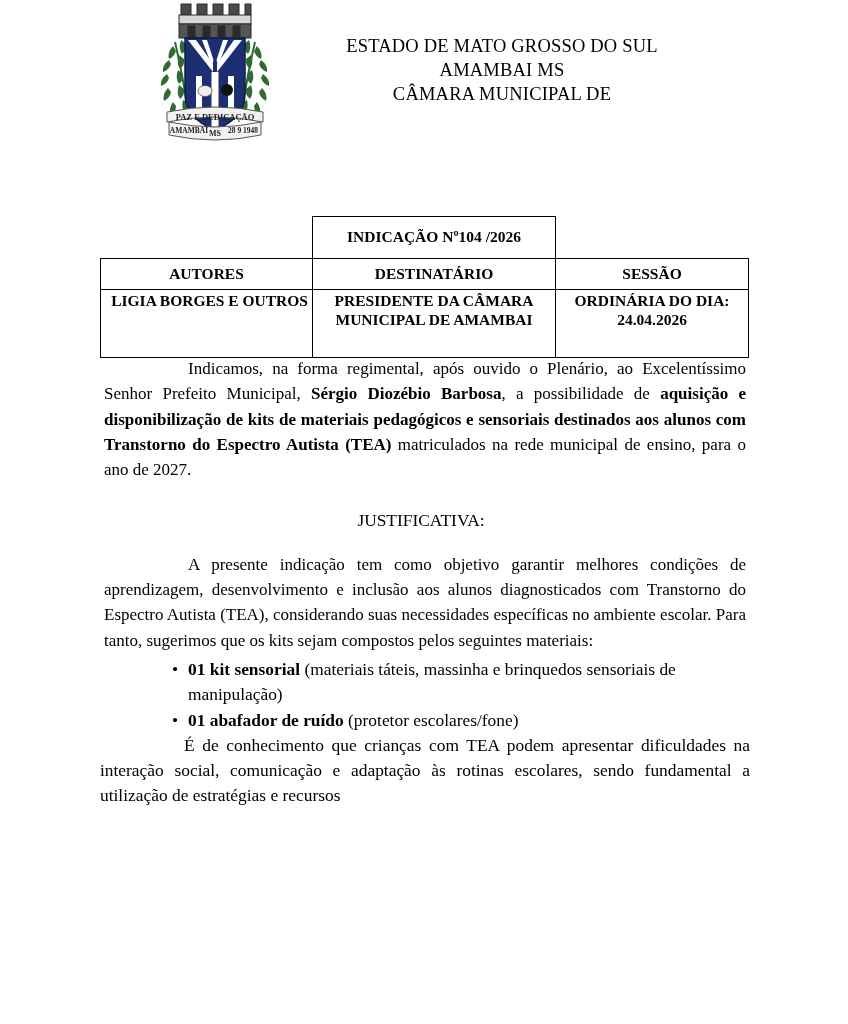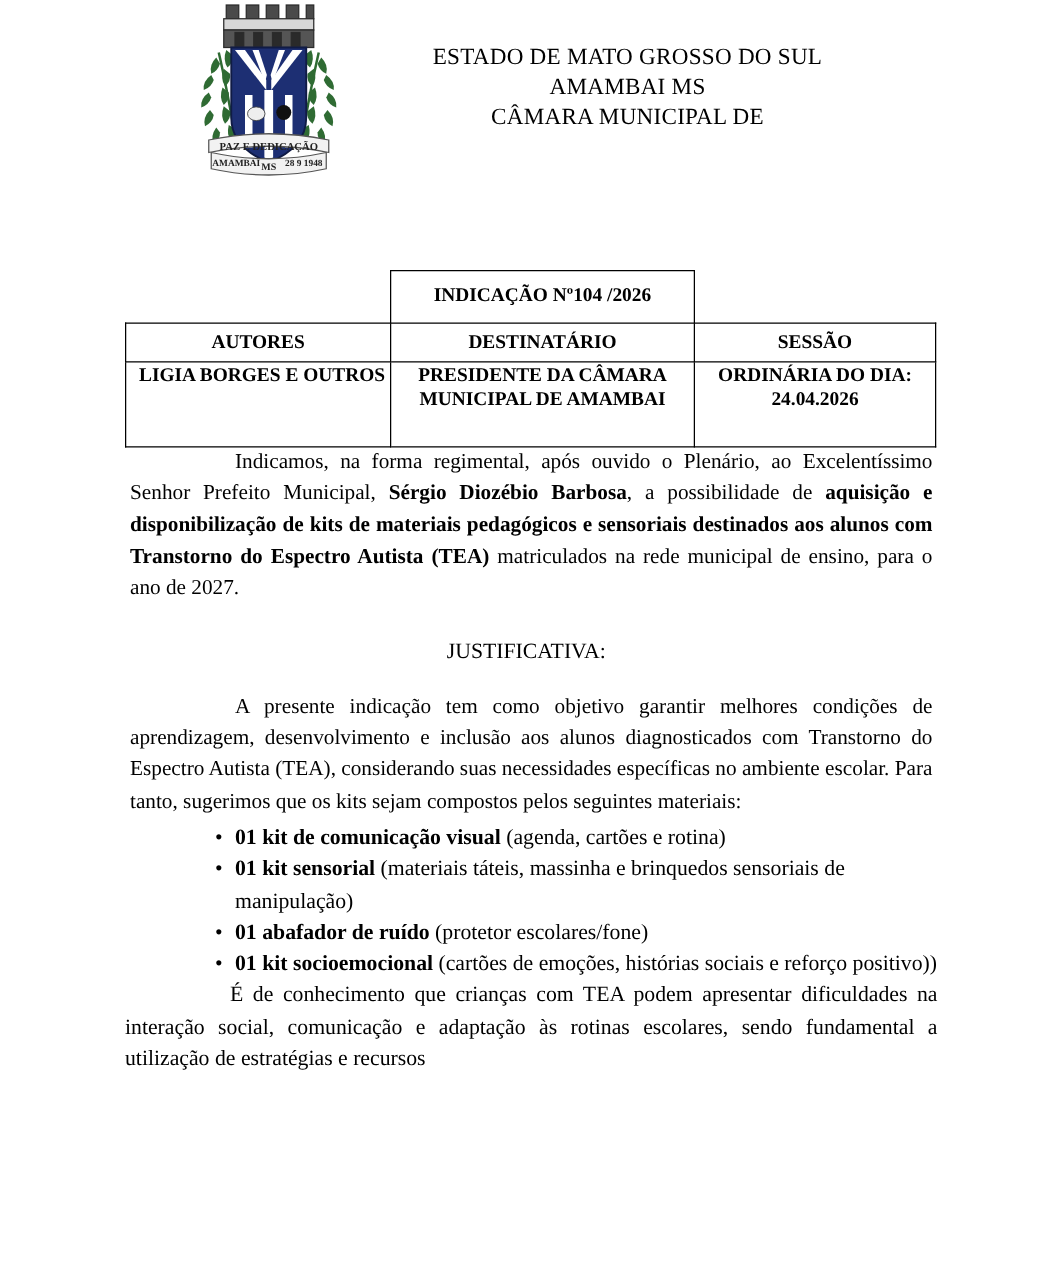--- a/index.html
+++ b/index.html
@@ -249,22 +249,20 @@
 
   <div class="body-wrap">
 
     <p class="para"><span>Indicamos, na forma regimental, após ouvido o Plenário, ao Excelentíssimo Senhor Prefeito Municipal, </span><b>Sérgio Diozébio Barbosa</b><span>, a possibilidade de </span><b>aquisição e disponibilização de kits de materiais pedagógicos e sensoriais destinados aos alunos com Transtorno do Espectro Autista (TEA)</b><span> matriculados na rede municipal de ensino, para o ano de 2027.</span></p>
 
     <p class="just-heading">JUSTIFICATIVA:</p>
 
     <p class="para">A presente indicação tem como objetivo garantir melhores condições de aprendizagem, desenvolvimento e inclusão aos alunos diagnosticados com Transtorno do Espectro Autista (TEA), considerando suas necessidades específicas no ambiente escolar. Para tanto, sugerimos que os kits sejam compostos pelos seguintes materiais:</p>
 
     <ul class="kits">
-      <li><b>01 kit de comunicação visual</b><span> (agenda, cartões e rotina)</span></li>
       <li style="max-width:580px;"><b>01 kit sensorial</b><span> (materiais táteis, massinha e brinquedos sensoriais de manipulação)</span></li>
       <li><b>01 abafador de ruído</b><span> (protetor escolares/fone)</span></li>
-      <li><b>01 kit socioemocional</b><span> (cartões de emoções, histórias sociais e reforço positivo))</span></li>
     </ul>
 
     <p class="tail-para">É de conhecimento que crianças com TEA podem apresentar dificuldades na interação social, comunicação e adaptação às rotinas escolares, sendo fundamental a utilização de estratégias e recursos</p>
   </div>
 
 </div>
 
 </body></html>

